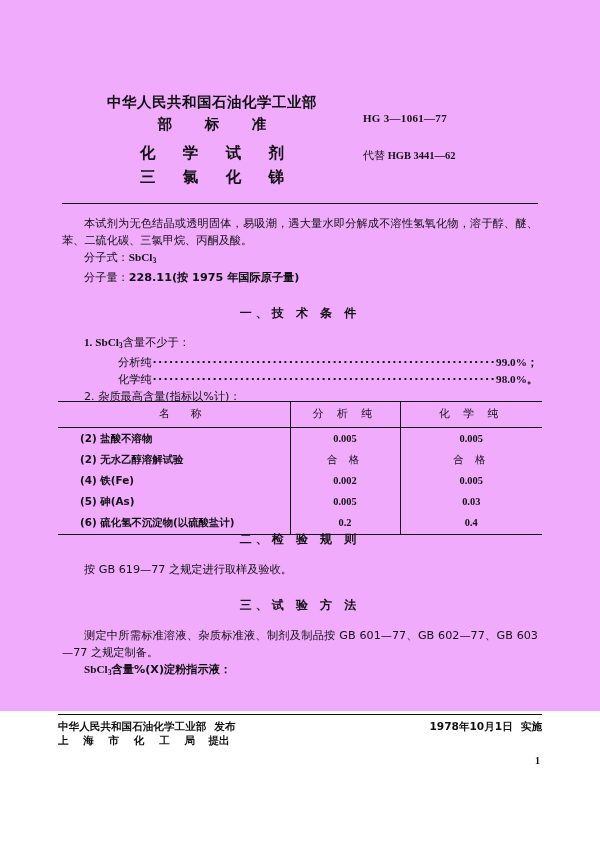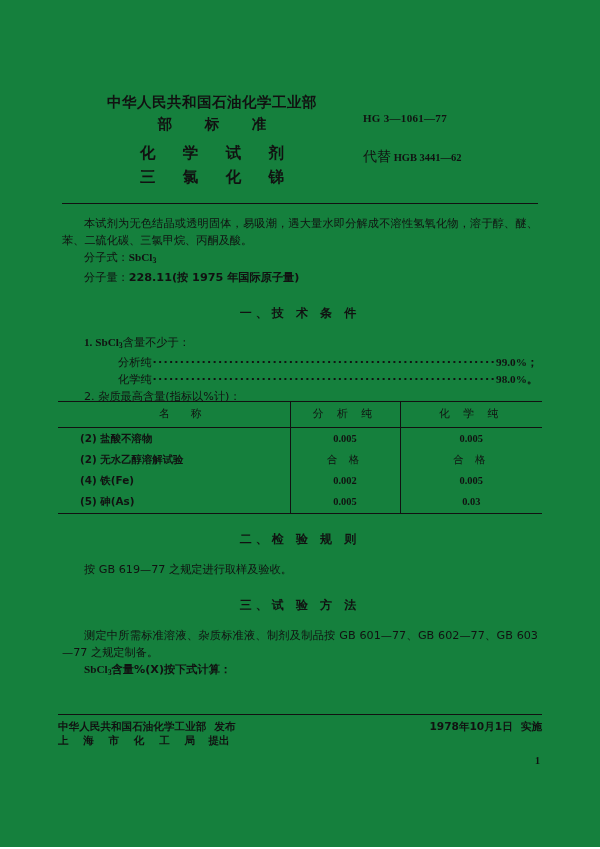--- a/index.html
+++ b/index.html
@@ -13,22 +13,22 @@
     font-family: "DejaVu Sans", "Liberation Sans", sans-serif;
     color: #111111;
     position: relative;
     overflow: hidden;
   }
 
   .page {
     position: absolute;
     left: 0; top: 0;
     width: 600px;
-    height: 847px;
-    background: #15803d;
+    height: 711px;
+    background: #f0abfc;
     text-decoration: underline;
   }
 
   .content {
     position: absolute;
     left: 62px;
     top: 0;
     width: 476px;
   }
 
@@ -86,21 +86,21 @@
     letter-spacing: 0.3px;
   }
   .replaces {
     margin-top: 24px;
     font-size: 10.5px;
     font-weight: bold;
     font-family: "Liberation Serif", "DejaVu Serif", serif;
   }
   .replaces .cn {
     font-family: "DejaVu Sans", sans-serif;
-    font-size: 14px;
+    font-size: 11px;
     font-weight: normal;
   }
 
   .rule-main {
     position: absolute;
     left: 62px;
     top: 203px;
     width: 476px;
     height: 0;
     border-top: 1.6px solid #111;
@@ -331,34 +331,39 @@
         <tr>
           <td class="name">(4) 铁(Fe)</td>
           <td class="v1">0.002</td>
           <td class="v2">0.005</td>
         </tr>
         <tr>
           <td class="name">(5) 砷(As)</td>
           <td class="v1">0.005</td>
           <td class="v2">0.03</td>
         </tr>
+        <tr>
+          <td class="name">(6) 硫化氢不沉淀物(以硫酸盐计)</td>
+          <td class="v1">0.2</td>
+          <td class="v2">0.4</td>
+        </tr>
       </tbody>
     </table>
   </div>
 
   <div class="body" style="top:531px;">
     <p class="section-head">二、检 验 规 则</p>
     <p class="para" style="margin-top:13px;">按 GB 619—77 之规定进行取样及验收。</p>
 
     <p class="section-head" style="margin-top:19px;">三、试 验 方 法</p>
 
     <p class="para" style="margin-top:13px;">测定中所需标准溶液、杂质标准液、制剂及制品按 GB 601—77、GB 602—77、GB 603—77 之规定制备。</p>
 
 
-    <p class="para"><span class="lat">SbCl</span><sub class="lat">3</sub><span class="bold">含量%(X)按下式计算：</span></p>
+    <p class="para"><span class="lat">SbCl</span><sub class="lat">3</sub><span class="bold">含量%(X)淀粉指示液：</span></p>
   </div>
 
   <div class="rule-footer"></div>
   <div class="footer">
     <div class="foot-left">
       <span class="foot-row"><span>中华人民共和国石油化学工业部</span><span class="tag">发布</span></span>
       <span class="foot-row"><span class="sp-wide">上 海 市 化 工 局</span><span class="tag">提出</span></span>
     </div>
     <div class="foot-right">
       <span class="foot-row"><span>1978年10月1日</span><span class="tag">实施</span></span>

